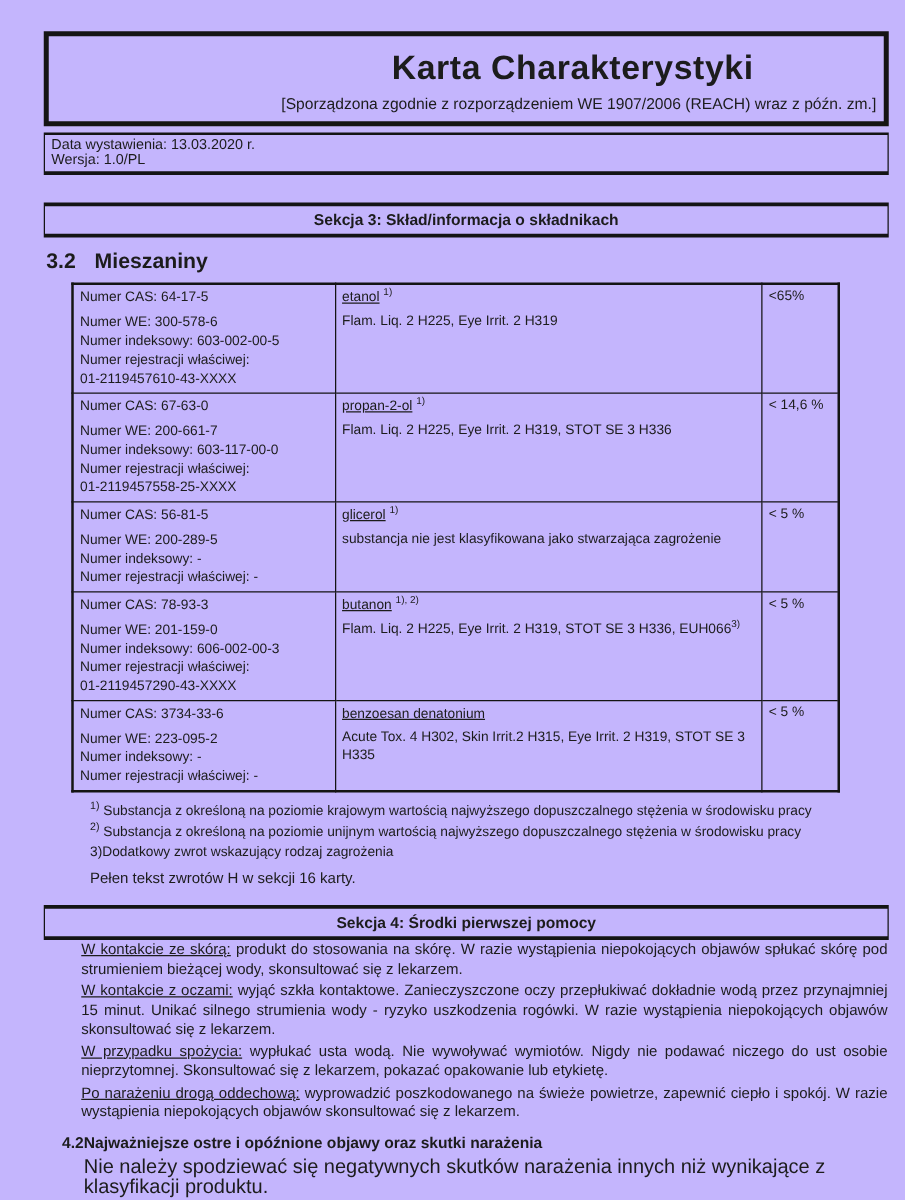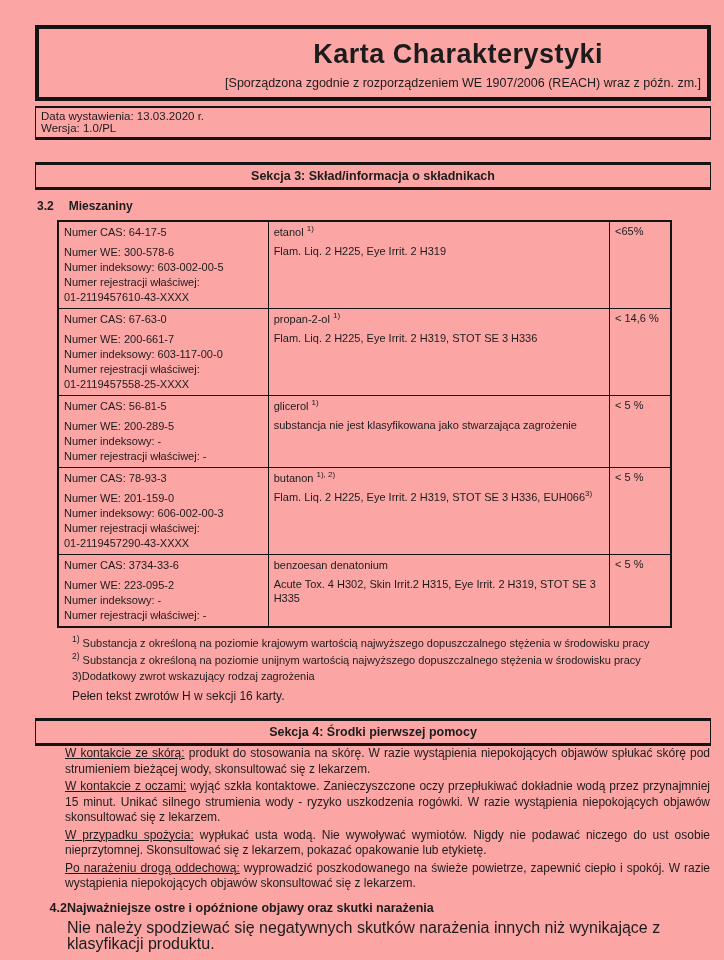--- a/index.html
+++ b/index.html
@@ -1,46 +1,46 @@
 <!DOCTYPE html>
 <html><head>
 <meta charset="utf-8">
 <style>
   * { margin: 0; padding: 0; box-sizing: border-box; }
   html, body { background: #ffffff; }
   body { font-family: "Liberation Sans", "DejaVu Sans", sans-serif; color: #1c1c1c; }
-  .page { position: relative; width: 724px; height: 960px; background: #fca5a5; overflow: hidden; }
+  .page { position: relative; width: 724px; height: 960px; background: #c4b5fd; overflow: hidden; }
 
   
   .title-box { margin: 25px 13px 0 35px; border: 4px solid #141414; padding: 10px 6px 7px 6px; }
   .doc-title { font-size: 27px; font-weight: bold; text-align: right; padding-right: 98px; line-height: 30px; letter-spacing: 0.5px; }
   .doc-subtitle { font-size: 12.5px; text-align: right; margin-top: 7px; }
   .date-strip { margin: 5px 13px 0 35px; border: 1px solid #141414; border-top-width: 2px; border-bottom-width: 3px;
                 display: flex; justify-content: space-between; padding: 2px 5px 3px 5px; font-size: 11.5px; flex-direction: column; }
 
   
   .section-bar { margin: 0 13px 0 35px; border: 1px solid #141414; border-top-width: 3px; border-bottom-width: 3px;
                  text-align: center; font-weight: bold; font-size: 12.5px; padding: 4px 0; }
   .bar3 { margin-top: 22px; }
   .bar4 { margin-top: 13px; }
 
   
-  .sub-heading { display: flex; gap: 15px; font-weight: bold; font-size: 12px; margin: 9px 0 7px 37px; }
+  .sub-heading { display: flex; gap: 15px; font-weight: bold; font-size: 17px; margin: 9px 0 7px 37px; }
 
   
   table.ingredients { border-collapse: collapse; margin-left: 57px; width: 615px; font-size: 11px; table-layout: fixed; }
   table.ingredients td { border: 1px solid #141414; vertical-align: top; padding: 3px 6px 3px 5px; }
   table.ingredients { border: 2px solid #141414; }
   td.c1 { width: 205px; }
   td.c2 { width: 333px; }
   td.c3 { width: 60px; text-align: left; vertical-align: middle; font-size: 11px; }
   .idl { line-height: 15px; }
   .idl.first { margin-bottom: 5px; }
   .subname { margin-bottom: 5px; line-height: 14px; }
-  .uname { }
+  .uname { text-decoration: underline; }
   sup { font-size: 8px; vertical-align: super; line-height: 0; }
   .cls { line-height: 14px; }
   tr.r-tall td { height: 80px; }
   tr.r-mid td { height: 59px; }
 
   
   .footnotes { margin: 7px 20px 0 72px; font-size: 11px; }
   .footnote { line-height: 17px; }
   .footnote sup { font-size: 8.5px; }
   .footnote-plain { line-height: 15px; }

